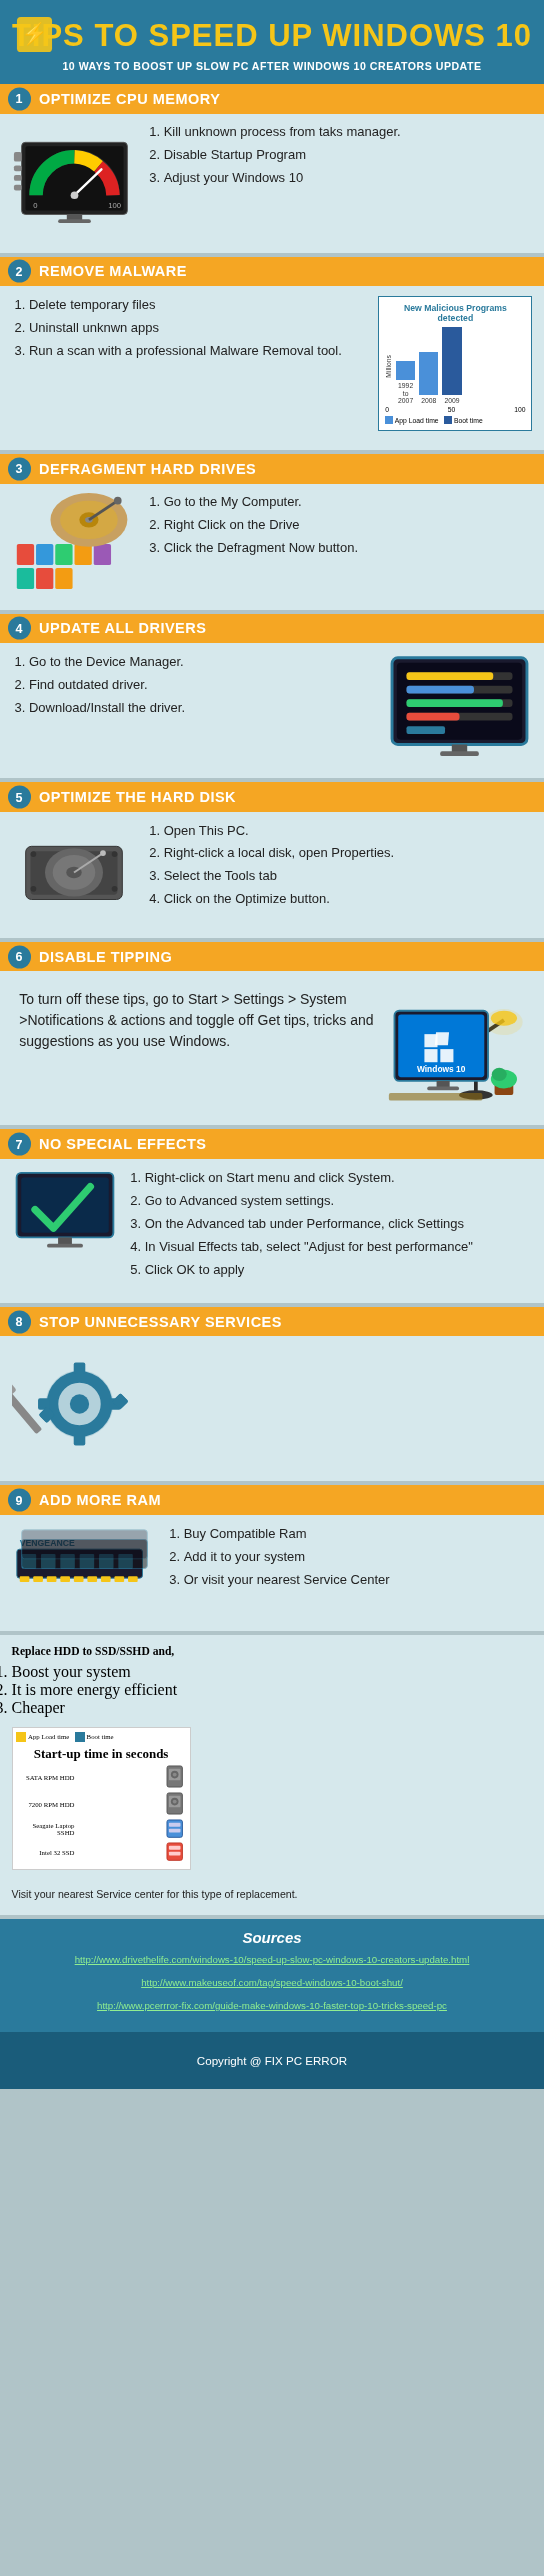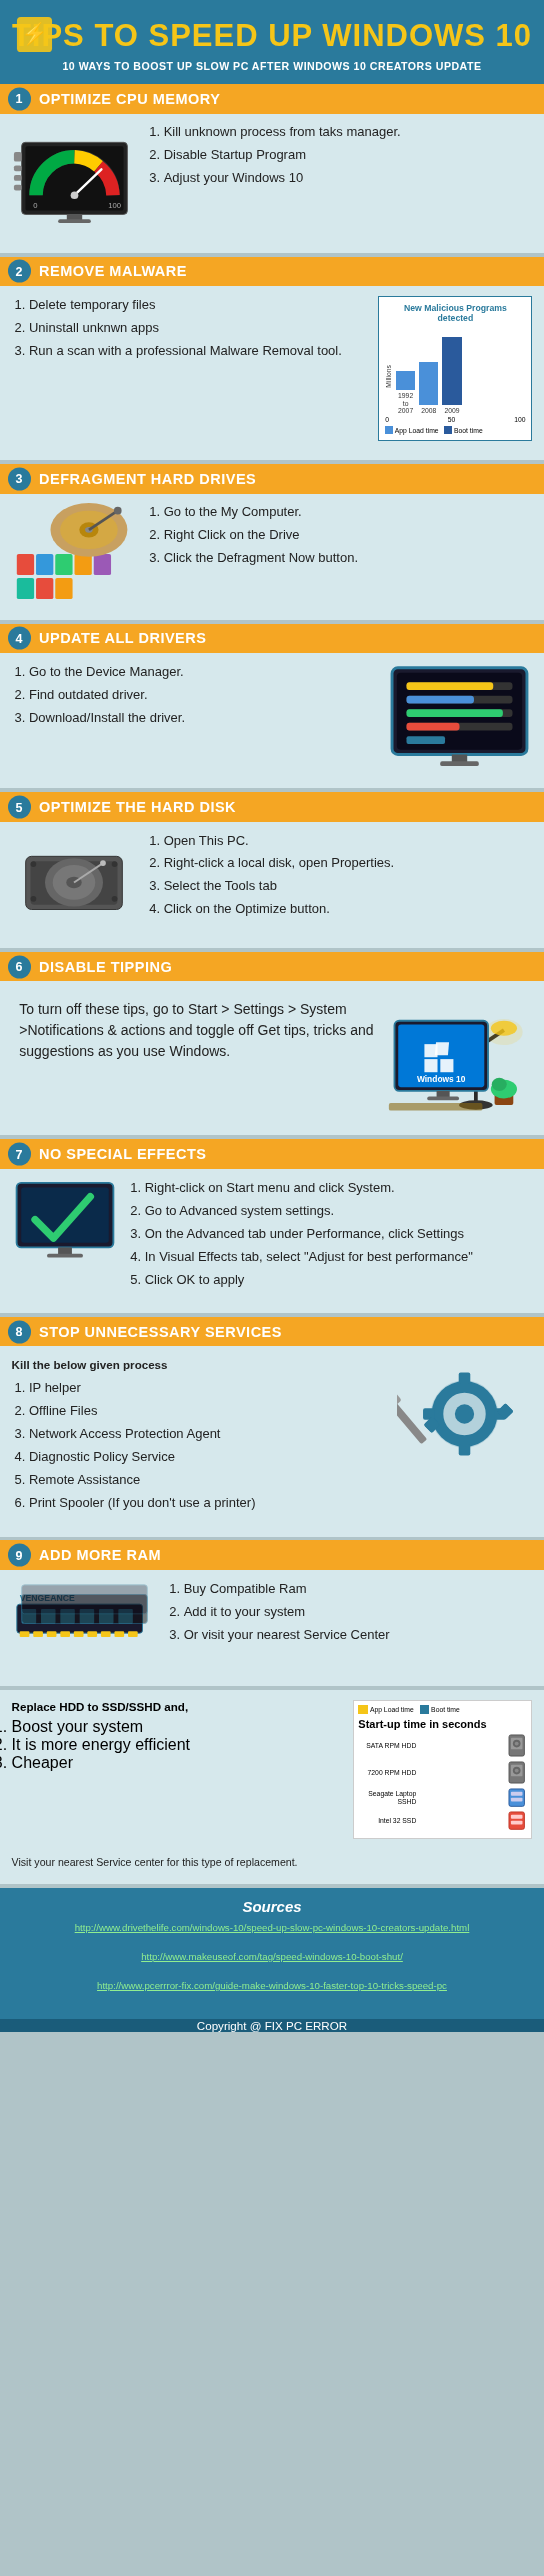--- a/index.html
+++ b/index.html
@@ -113,21 +113,21 @@
       border: 1px solid #2a7a9c;
       padding: 5.8px;
       background: #fff;
       margin-left: auto;
     }
     .chart-title {
       font-size: 8.7px;
       color: #2a7a9c;
       font-weight: bold;
       text-align: center;
-      margin-bottom: 15px;
+      margin-bottom: 5px;
     }
     .chart-inner {
       display: flex;
       align-items: flex-end;
       height: 77px;
       gap: 3.9px;
       position: relative;
     }
     .chart-bar {
       display: flex;
@@ -271,29 +271,29 @@
       color: #fff;
       font-size: 15px;
       font-weight: bold;
       font-style: italic;
       margin-bottom: 7.7px;
     }
     .sources-link {
       color: #90ee90;
       font-size: 9.7px;
       display: block;
-      margin-bottom: 18px;
+      margin-bottom: 12px;
       text-decoration: underline;
     }
 
     
     .footer {
       background: #1a5c7a;
       text-align: center;
-      padding: 0;
+      padding: 22px;
       color: #fff;
       font-size: 11.6px;
     }
 
     
     .section-divider {
       height: 3.9px;
       background: #b0c4c8;
     }
 
@@ -604,31 +604,20 @@
   </div>
 </div>
 <div class="section-divider"></div>
 
 <div class="section">
   <div class="section-header">
     <span class="section-number">8</span>
     <span>STOP UNNECESSARY SERVICES</span>
   </div>
   <div class="section-content">
-    <div class="section-text">
-      <p style="margin-bottom:5.8px; font-size:11.6px; font-weight:bold;">Kill the below given process</p>
-      <ol>
-        <li>IP helper</li>
-        <li>Offline Files</li>
-        <li>Network Access Protection Agent</li>
-        <li>Diagnostic Policy Service</li>
-        <li>Remote Assistance</li>
-        <li>Print Spooler (If you don't use a printer)</li>
-      </ol>
-    </div>
     <div class="gear-image">
       <svg width="135" height="116" viewBox="0 0 140 120">
 
         <g transform="translate(70,60)">
           <circle r="35" fill="#2a7a9c" opacity="0.2"></circle>
           <circle r="28" fill="none" stroke="#2a7a9c" stroke-width="12"></circle>
           <circle r="10" fill="#2a7a9c"></circle>
 
           <rect x="-6" y="-43" width="12" height="12" fill="#2a7a9c" rx="2"></rect>
           <rect x="-6" y="31" width="12" height="12" fill="#2a7a9c" rx="2"></rect>
@@ -691,41 +680,41 @@
         <li>Add it to your system</li>
         <li>Or visit your nearest Service Center</li>
       </ol>
     </div>
   </div>
 </div>
 <div class="section-divider"></div>
 
 <div class="section">
   <div class="section-content" style="flex-direction: column; padding:9.7px 11.6px 5.8px;">
-    <div style="display:flex; flex-direction:row; gap:9.7px; width:100%;">
+    <div style="display:flex; flex-direction:column; gap:9.7px; width:100%;font-family:Liberation Serif, serif;">
       <div style="flex:1;">
         <p style="font-size:11.6px; margin-bottom:5.8px; font-weight:bold;">Replace HDD to SSD/SSHD and,</p>
         <ol>
           <li>Boost your system</li>
           <li>It is more energy efficient</li>
           <li>Cheaper</li>
         </ol>
       </div>
       <div class="ssd-chart" style="width:179px; flex-shrink:0;">
         <div style="display:flex; gap:5.8px; margin-bottom:3.9px;">
           <div style="display:flex; align-items:center; gap:1.9px; font-size:6.8px;">
             <span style="width:9.7px; height:9.7px; background:#f5c518; display:inline-block;"></span>
             <span>App Load time</span>
           </div>
           <div style="display:flex; align-items:center; gap:1.9px; font-size:6.8px;">
             <span style="width:9.7px; height:9.7px; background:#2a7a9c; display:inline-block;"></span>
             <span>Boot time</span>
           </div>
         </div>
-        <div style="text-align:left; font-size:11px; font-weight:bold; margin-bottom:3.9px;">Start-up time in seconds</div>
+        <div style="text-align:center; font-size:13px; font-weight:bold; margin-bottom:3.9px;">Start-up time in seconds</div>
 
         <div class="ssd-bar-row">
           <div class="ssd-bar-label">SATA RPM HDD</div>
           <div style="flex:1; display:flex; flex-direction:column; gap:1px;">
             <div class="ssd-bar-track">
               <div class="ssd-bar-fill" style="width:55%; background:#f5c518;"></div>
             </div>
             <div class="ssd-bar-track">
               <div class="ssd-bar-fill" style="width:80%; background:#2a7a9c;"></div>
             </div>

